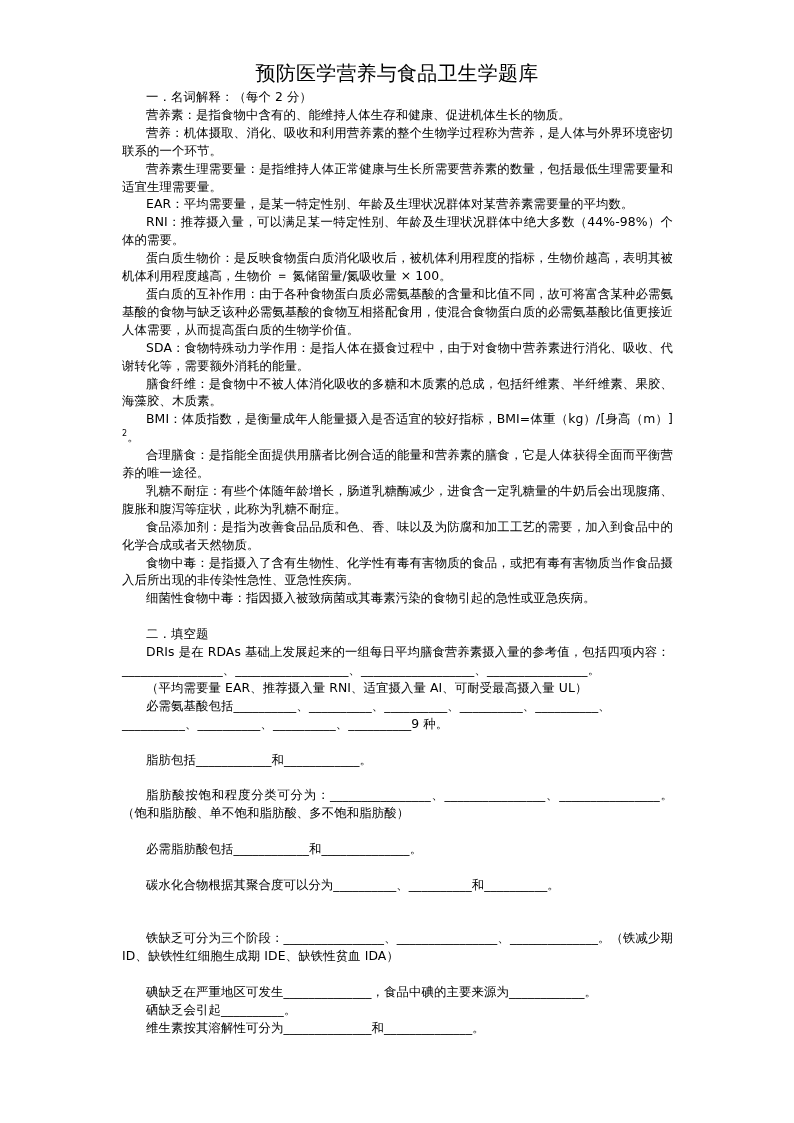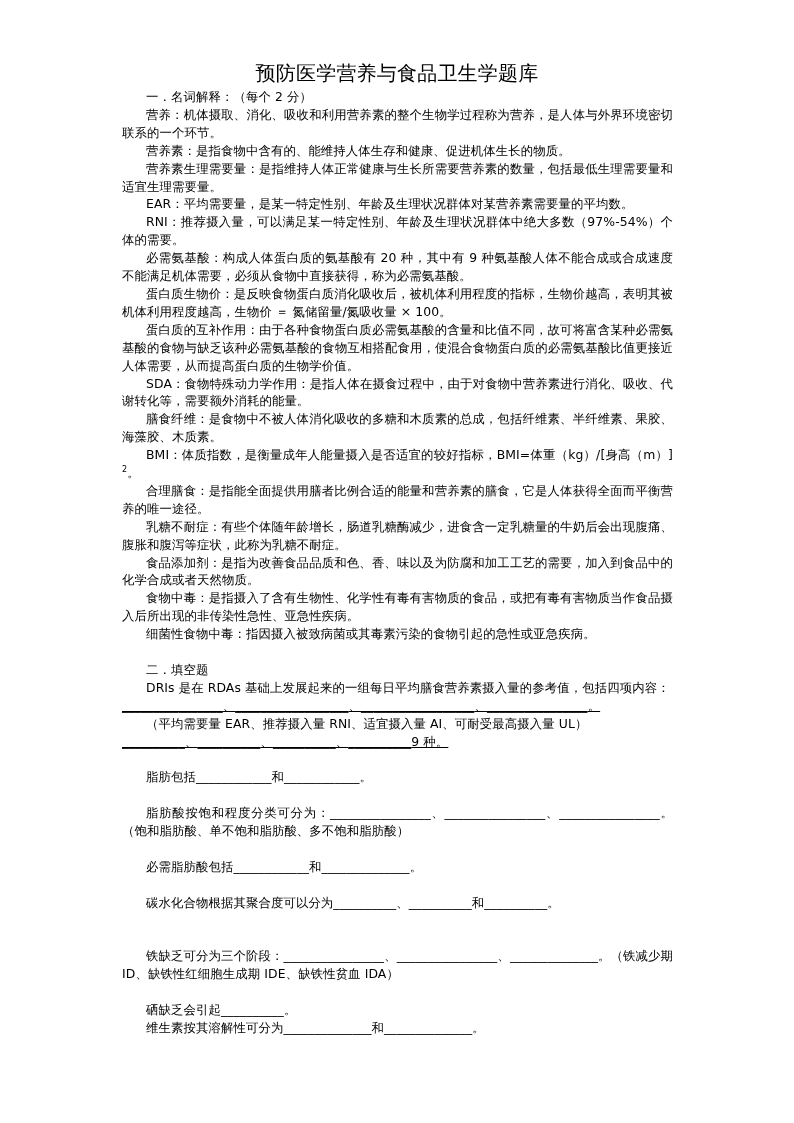--- a/index.html
+++ b/index.html
@@ -52,21 +52,20 @@
   p.indent {
     text-indent: 24px;
   }
   .sec-head {
     text-indent: 24px;
     font-size: 12.4px;
     line-height: 17.9px;
   }
   .blanks-row {
     text-indent: 0;
-    text-decoration: underline;
   }
   sup {
     font-size: 8px;
     vertical-align: super;
     line-height: 0;
   }
   .spacer-line {
     height: 17.9px;
   }
 </style>
@@ -74,26 +73,25 @@
 <body>
 
 <div class="page">
 
   <div class="doc-title">预防医学营养与食品卫生学题库</div>
 
   <div class="body-block">
 
     <p class="line sec-head">一．名词解释：（每个 2 分）</p>
 
+    <p class="line indent">营养素：是指食物中含有的、能维持人体生存和健康、促进机体生长的物质。</p>
     <p class="line indent">营养：机体摄取、消化、吸收和利用营养素的整个生物学过程称为营养，是人体与外界环境密切联系的一个环节。</p>
-    <p class="line indent">营养素：是指食物中含有的、能维持人体生存和健康、促进机体生长的物质。</p>
     <p class="line indent">营养素生理需要量：是指维持人体正常健康与生长所需要营养素的数量，包括最低生理需要量和适宜生理需要量。</p>
     <p class="line indent">EAR：平均需要量，是某一特定性别、年龄及生理状况群体对某营养素需要量的平均数。</p>
-    <p class="line indent">RNI：推荐摄入量，可以满足某一特定性别、年龄及生理状况群体中绝大多数（97%-54%）个体的需要。</p>
-    <p class="line indent">必需氨基酸：构成人体蛋白质的氨基酸有 20 种，其中有 9 种氨基酸人体不能合成或合成速度不能满足机体需要，必须从食物中直接获得，称为必需氨基酸。</p>
+    <p class="line indent">RNI：推荐摄入量，可以满足某一特定性别、年龄及生理状况群体中绝大多数（44%-98%）个体的需要。</p>
     <p class="line indent">蛋白质生物价：是反映食物蛋白质消化吸收后，被机体利用程度的指标，生物价越高，表明其被机体利用程度越高，生物价 ＝ 氮储留量/氮吸收量 × 100。</p>
     <p class="line indent">蛋白质的互补作用：由于各种食物蛋白质必需氨基酸的含量和比值不同，故可将富含某种必需氨基酸的食物与缺乏该种必需氨基酸的食物互相搭配食用，使混合食物蛋白质的必需氨基酸比值更接近人体需要，从而提高蛋白质的生物学价值。</p>
     <p class="line indent">SDA：食物特殊动力学作用：是指人体在摄食过程中，由于对食物中营养素进行消化、吸收、代谢转化等，需要额外消耗的能量。</p>
     <p class="line indent">膳食纤维：是食物中不被人体消化吸收的多糖和木质素的总成，包括纤维素、半纤维素、果胶、海藻胶、木质素。</p>
 
     <p class="line indent"><span>BMI：体质指数，是衡量成年人能量摄入是否适宜的较好指标，BMI=体重（kg）/[身高（m）]</span><sup>2</sup><span>。</span></p>
 
     <p class="line indent">合理膳食：是指能全面提供用膳者比例合适的能量和营养素的膳食，它是人体获得全面而平衡营养的唯一途径。</p>
     <p class="line indent">乳糖不耐症：有些个体随年龄增长，肠道乳糖酶减少，进食含一定乳糖量的牛奶后会出现腹痛、腹胀和腹泻等症状，此称为乳糖不耐症。</p>
     <p class="line indent">食品添加剂：是指为改善食品品质和色、香、味以及为防腐和加工工艺的需要，加入到食品中的化学合成或者天然物质。</p>
@@ -101,20 +99,21 @@
     <p class="line indent">细菌性食物中毒：指因摄入被致病菌或其毒素污染的食物引起的急性或亚急疾病。</p>
 
     <div class="spacer-line"></div>
 
     <p class="line sec-head">二．填空题</p>
 
     <p class="line indent">DRIs 是在 RDAs 基础上发展起来的一组每日平均膳食营养素摄入量的参考值，包括四项内容：</p>
     <p class="line blanks-row"><span>________________</span><span>、</span><span>__________________</span><span>、</span><span>__________________</span><span>、</span><span>________________</span><span>。</span></p>
     <p class="line indent">（平均需要量 EAR、推荐摄入量 RNI、适宜摄入量 AI、可耐受最高摄入量 UL）</p>
 
+    <p class="line indent"><span>必需氨基酸包括</span><span>__________</span><span>、</span><span>__________</span><span>、</span><span>__________</span><span>、</span><span>__________</span><span>、</span><span>__________</span><span>、</span></p>
     <p class="line blanks-row"><span>__________</span><span>、</span><span>__________</span><span>、</span><span>__________</span><span>、</span><span>__________</span><span>9 种。</span></p>
 
     <div class="spacer-line"></div>
 
     <p class="line indent"><span>脂肪包括</span><span>____________</span><span>和</span><span>____________</span><span>。</span></p>
 
     <div class="spacer-line"></div>
 
     <p class="line indent"><span>脂肪酸按饱和程度分类可分为：</span><span>________________</span><span>、</span><span>________________</span><span>、</span><span>________________</span><span>。</span><span>（饱和脂肪酸、单不饱和脂肪酸、多不饱和脂肪酸）</span></p>
 
@@ -128,19 +127,20 @@
 
     <div class="spacer-line"></div>
 
 
     <div class="spacer-line"></div>
 
     <p class="line indent"><span>铁缺乏可分为三个阶段：</span><span>________________</span><span>、</span><span>________________</span><span>、</span><span>______________</span><span>。</span><span>（铁减少期 ID、缺铁性红细胞生成期 IDE、缺铁性贫血 IDA）</span></p>
 
     <div class="spacer-line"></div>
 
+    <p class="line indent"><span>碘缺乏在严重地区可发生</span><span>______________</span><span>，食品中碘的主要来源为</span><span>____________</span><span>。</span></p>
 
     <p class="line indent"><span>硒缺乏会引起</span><span>__________</span><span>。</span></p>
 
     <p class="line indent"><span>维生素按其溶解性可分为</span><span>______________</span><span>和</span><span>______________</span><span>。</span></p>
 
   </div>
 </div>
 
 </body></html>

